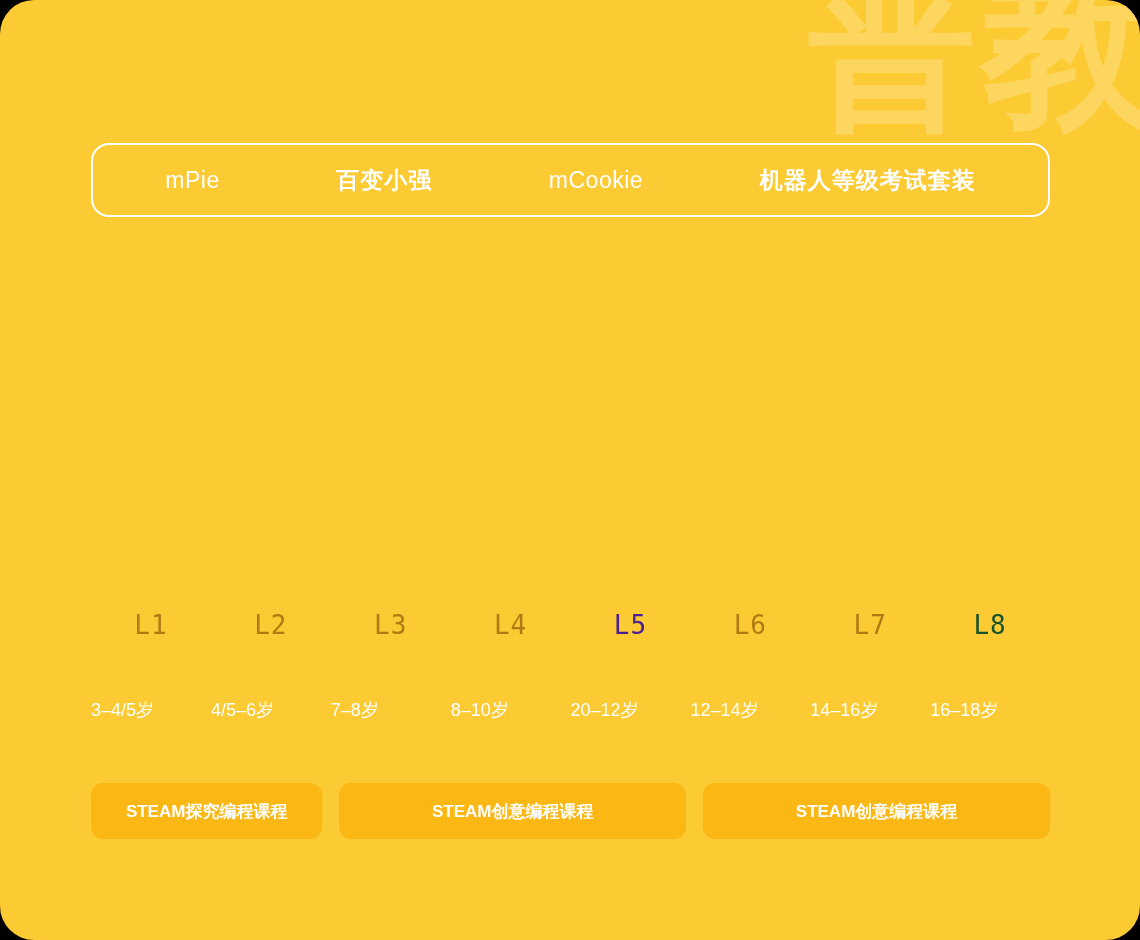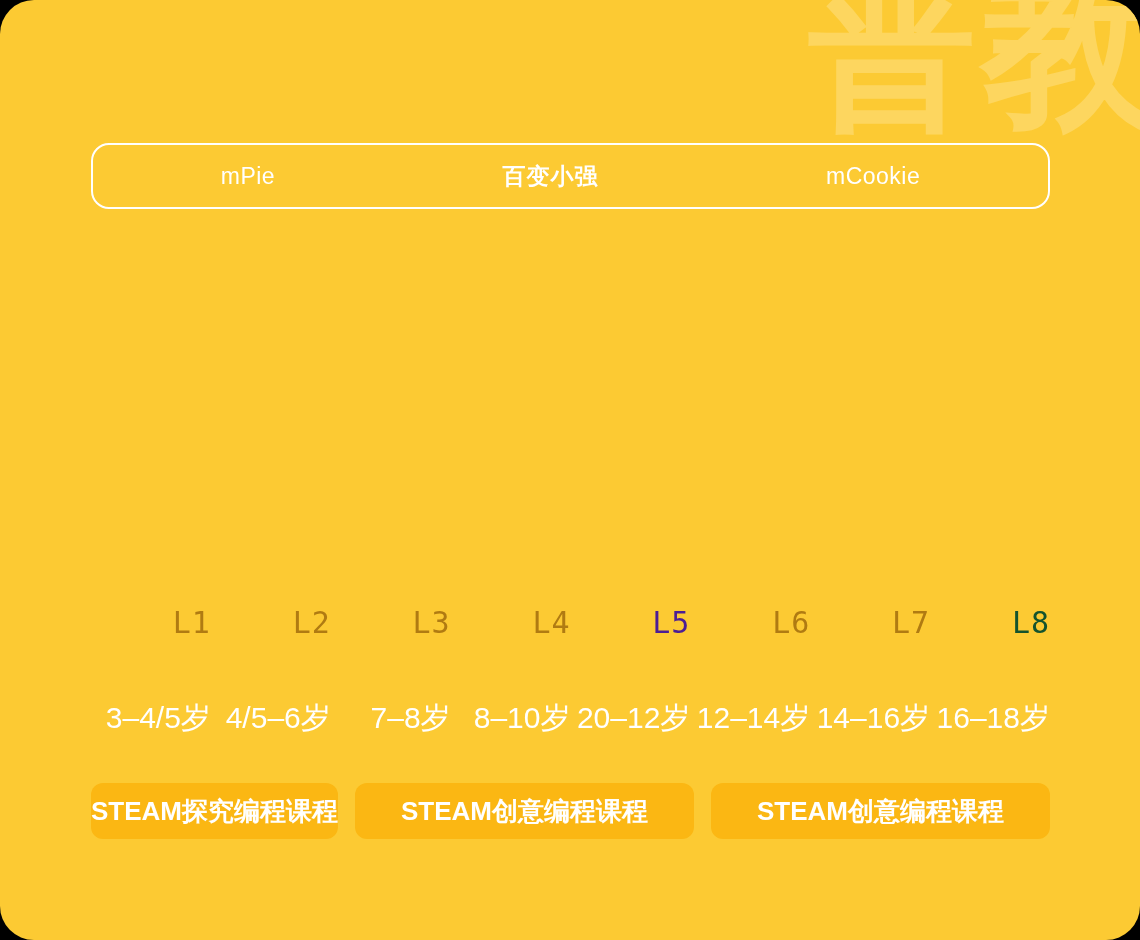--- a/index.html
+++ b/index.html
@@ -38,21 +38,21 @@
     user-select: none;
     pointer-events: none;
   }
 
   
   #nav-bar {
     position: absolute;
     left: 91px;
     top: 143px;
     width: 959px;
-    height: 66px;
+    height: 74px;
     box-sizing: border-box;
     border: 2px solid #FFFFFF;
     border-radius: 18px;
     display: flex;
     align-items: center;
     justify-content: space-around;
     padding: 0 14px;
   }
   .nav-item {
     color: #FFFFFF;
@@ -78,79 +78,80 @@
     flex: 1 1 0;
     display: flex;
     align-items: flex-end;
     justify-content: center;
   }
   .bar-label {
     position: absolute;
     bottom: 24px;
     left: 0;
     right: 0;
-    text-align: right;
-    font-size: 30px;
+    text-align: center;
+    font-size: 26px;
     color: #B07B12;
     font-family: "DejaVu Sans Mono", monospace;
     letter-spacing: 1px;
   }
 
   
   #age-row {
     position: absolute;
     left: 91px;
     top: 698px;
     width: 959px;
     display: flex;
   }
   .age-cell {
     flex: 1 1 0;
-    text-align: right;
+    text-align: left;
     color: #FFFFFF;
-    font-size: 30px;
+    font-size: 18px;
     white-space: nowrap;
   }
 
   
   #course-row {
     position: absolute;
     left: 91px;
     top: 783px;
     width: 959px;
     height: 56px;
     display: flex;
     gap: 17px;
   }
   .course-pill {
     display: flex;
     align-items: center;
     justify-content: center;
     border-radius: 12px;
     background: #FBB713;
     color: #FFFFFF;
-    font-size: 26px;
+    font-size: 17px;
     font-weight: 700;
     white-space: nowrap;
     cursor: pointer;
   }
   .course-pill.w2 { flex: 2 1 0; }
   .course-pill.w3 { flex: 3 1 0; }
 </style>
 </head>
 <body>
 
 <div id="card">
 
   <div id="watermark">普教</div>
 
   <div id="nav-bar">
       <div class="nav-item">mPie</div>
       <div class="nav-item cjk">百变小强</div>
       <div class="nav-item">mCookie</div>
+      <div class="nav-item cjk">机器人等级考试套装</div>
     </div>
 
   <div id="chart">
       <div class="bar">
         <div style="width: 100%; height: 21.0938%; background: rgb(251, 214, 94);"></div>
         <div class="bar-label" style="color: rgb(176, 123, 18);">L1</div>
       </div>
       <div class="bar">
         <div style="width: 100%; height: 31.25%; background: rgb(252, 218, 110);"></div>
         <div class="bar-label" style="color: rgb(176, 123, 18);">L2</div>

